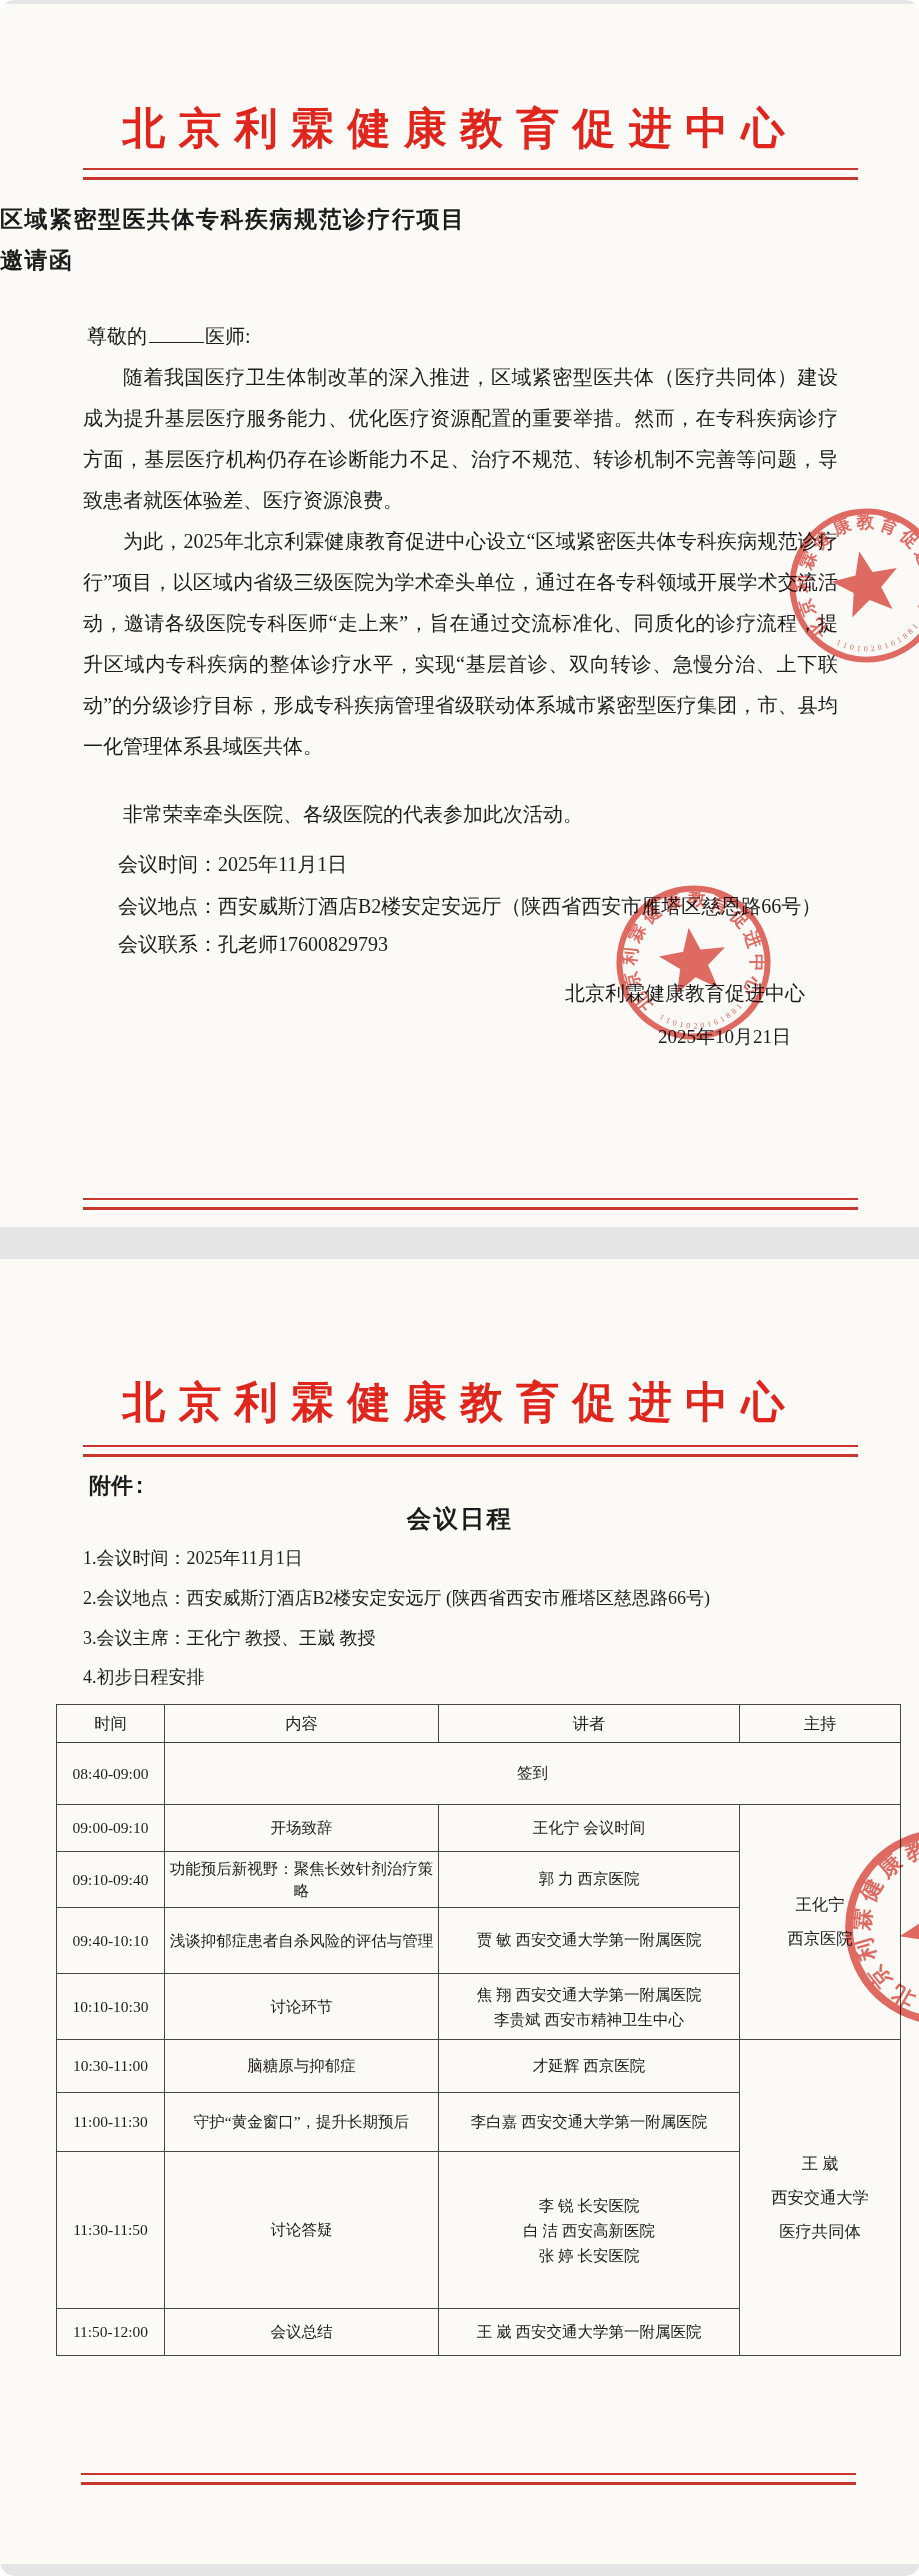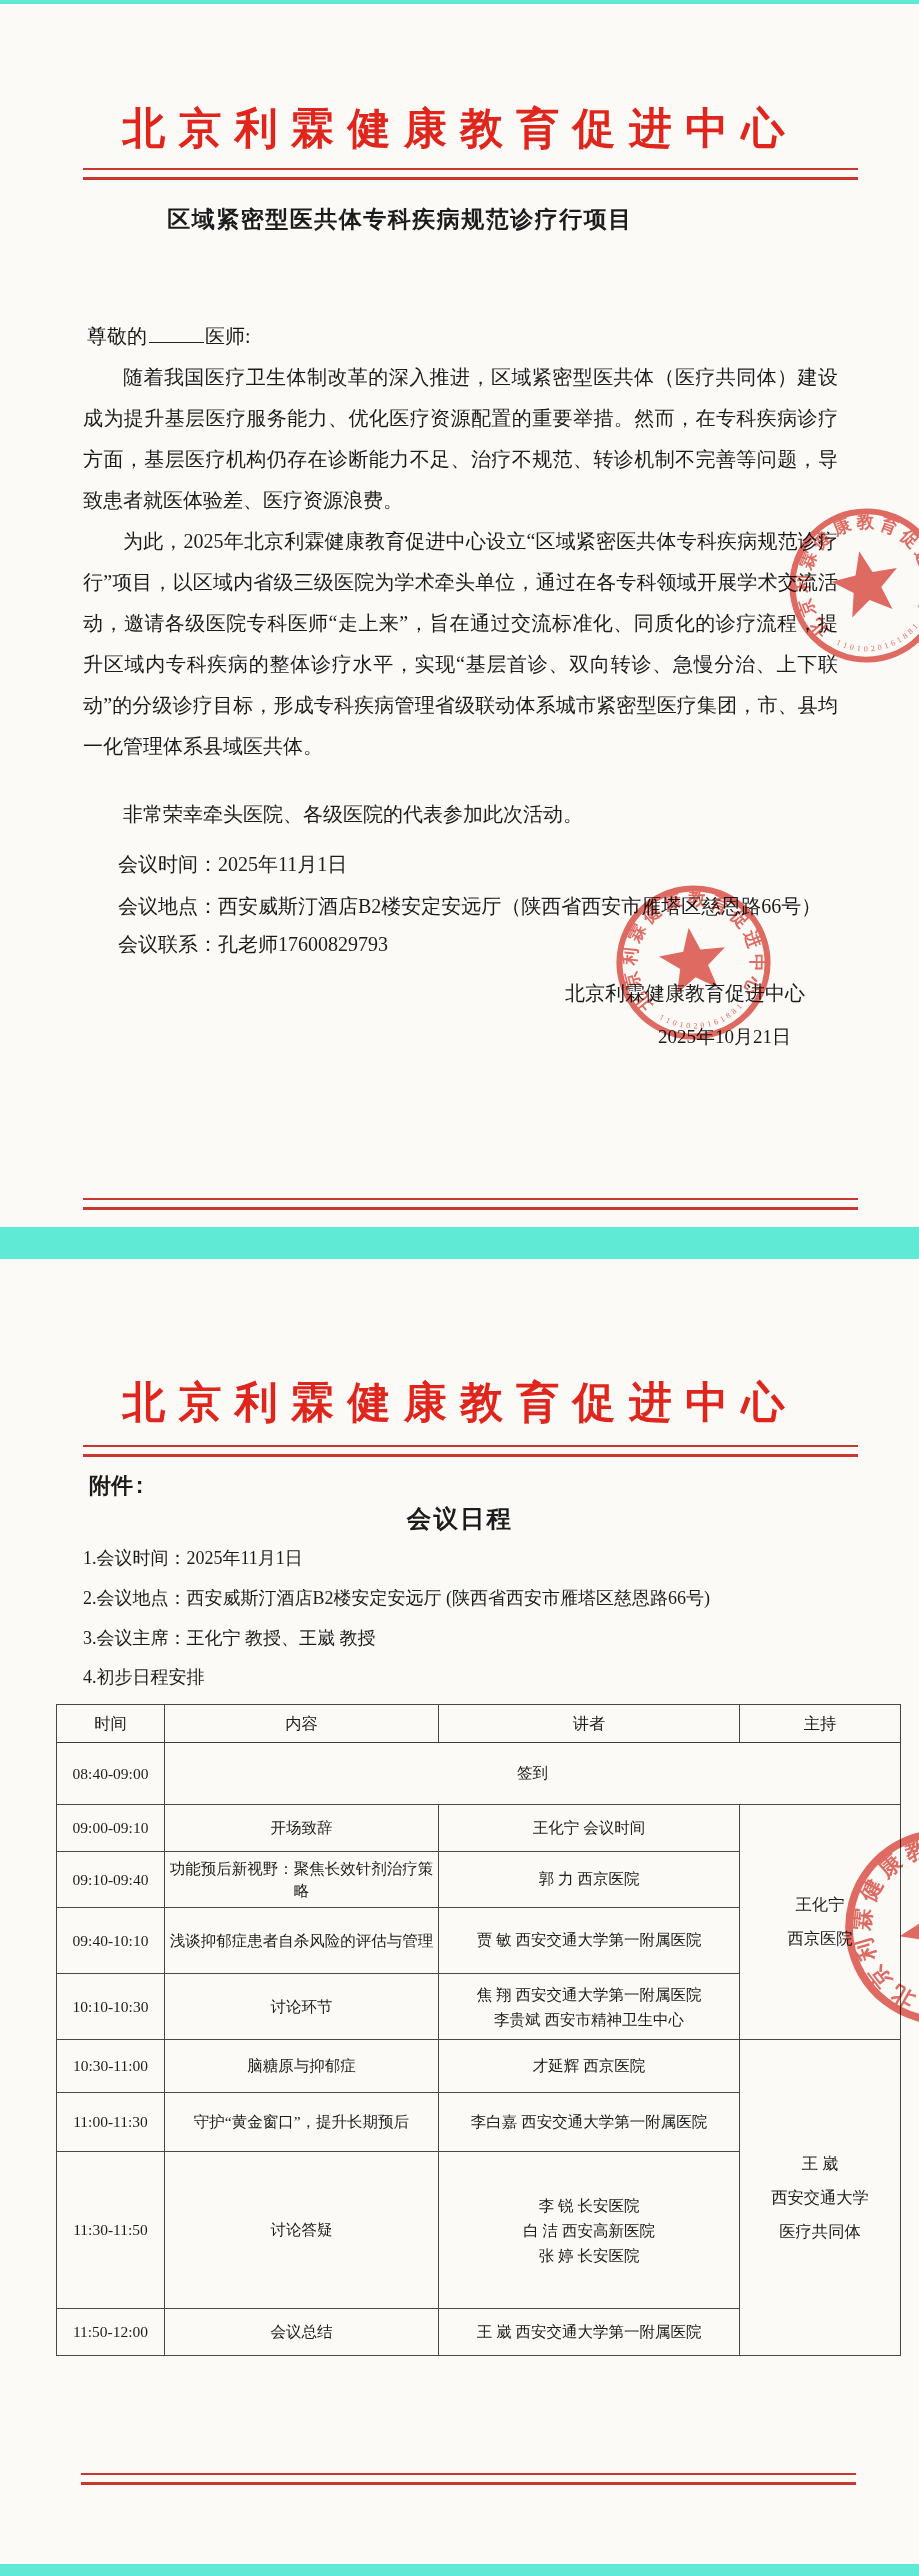--- a/index.html
+++ b/index.html
@@ -1,41 +1,42 @@
 <!DOCTYPE html>
 <html style="font-size:12px"><head>
 <meta charset="utf-8">
 <style>
   html,body{margin:0;padding:0;}
   #canvas{
     position:relative;
     width:920px;height:2576px;
-    background:#5eead4;
+    background:#e5e5e5;
     overflow:hidden;
     font-family:"Liberation Serif","DejaVu Serif",serif;
     color:#1c1c1c;
+    border-radius:15px;
   }
   .page{position:absolute;left:0;width:920px;background:#fbfaf7;}
   #page1{top:4.4px;height:1223px;}
   #page2{top:1259px;height:1305px;}
   .org-title{
     position:absolute;left:0;width:920px;
     text-align:center;
     font-size:43px;font-weight:bold;
     letter-spacing:13.3px;
     color:#e0251c;
     white-space:nowrap;
   }
   .dbl-rule{
     position:absolute;left:83px;width:775px;height:6.7px;
     border-top:2.2px solid #c9362e;
     border-bottom:3px solid #c9362e;
   }
   .doc-title{
-    position:absolute;left:0;width:800px;text-align:center;
+    position:absolute;left:0;width:800px;text-align:left;
     font-size:23px;font-weight:bold;letter-spacing:1.5px;
   }
   .body-text{
     position:absolute;left:83px;width:755px;
     font-size:20px;line-height:41px;text-align:justify;
   }
   .body-text p{margin:0;text-indent:2em;}
   .body-text p.gap{margin-top:27px;}
   .meet-line{
     position:absolute;left:118px;
@@ -77,20 +78,21 @@
 </head>
 <body>
 
 <div id="canvas">
 
   <div class="page" id="page1">
     <div class="org-title" style="top:96px;">北京利霖健康教育促进中心</div>
     <div class="dbl-rule" style="top:164px;"></div>
 
     <div class="doc-title" style="top:200px;">区域紧密型医共体专科疾病规范诊疗行项目</div>
+    <div class="doc-title" style="top:241px;">邀请函</div>
 
     <div style="position:absolute;left:87px;top:317px;font-size:20px;">
       <span>尊敬的</span><span class="blank-line"></span><span>医师:</span>
     </div>
 
     <div class="body-text" style="top:353px;">
       <p>随着我国医疗卫生体制改革的深入推进，区域紧密型医共体（医疗共同体）建设成为提升基层医疗服务能力、优化医疗资源配置的重要举措。然而，在专科疾病诊疗方面，基层医疗机构仍存在诊断能力不足、治疗不规范、转诊机制不完善等问题，导致患者就医体验差、医疗资源浪费。</p>
       <p>为此，2025年北京利霖健康教育促进中心设立“区域紧密医共体专科疾病规范诊疗行”项目，以区域内省级三级医院为学术牵头单位，通过在各专科领域开展学术交流活动，邀请各级医院专科医师“走上来”，旨在通过交流标准化、同质化的诊疗流程，提升区域内专科疾病的整体诊疗水平，实现“基层首诊、双向转诊、急慢分治、上下联动”的分级诊疗目标，形成专科疾病管理省级联动体系城市紧密型医疗集团，市、县均一化管理体系县域医共体。</p>
       <p class="gap">非常荣幸牵头医院、各级医院的代表参加此次活动。</p>
     </div>

